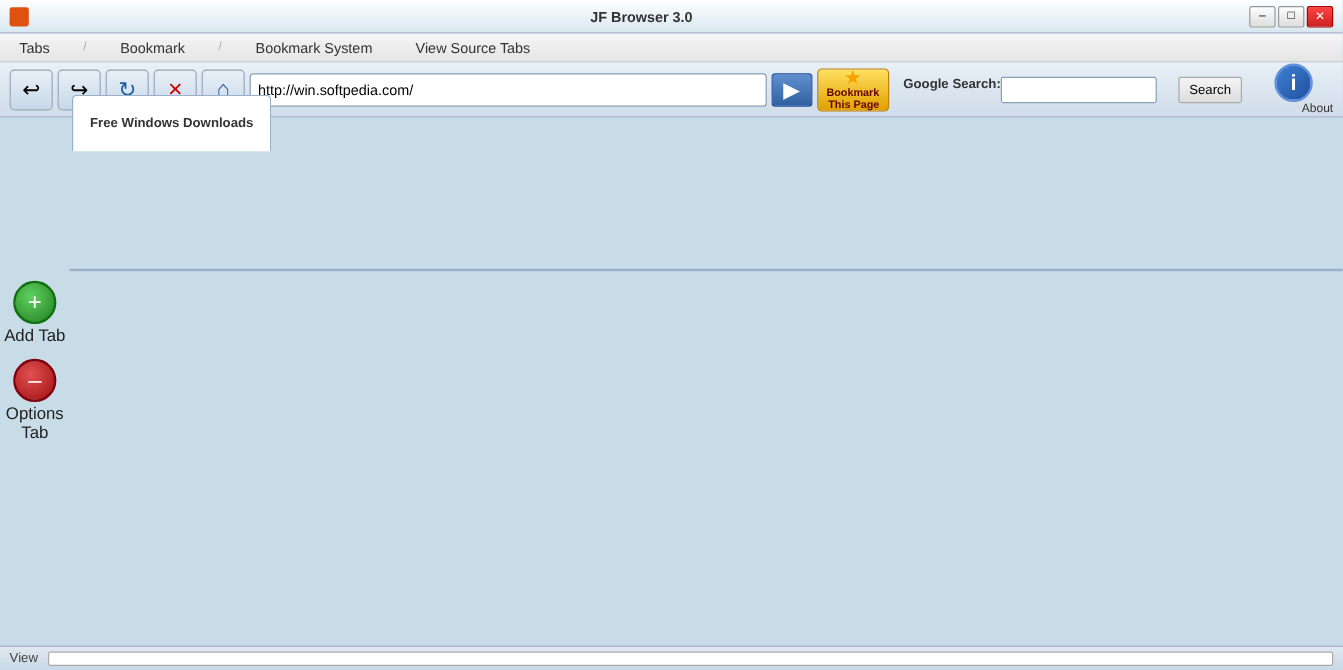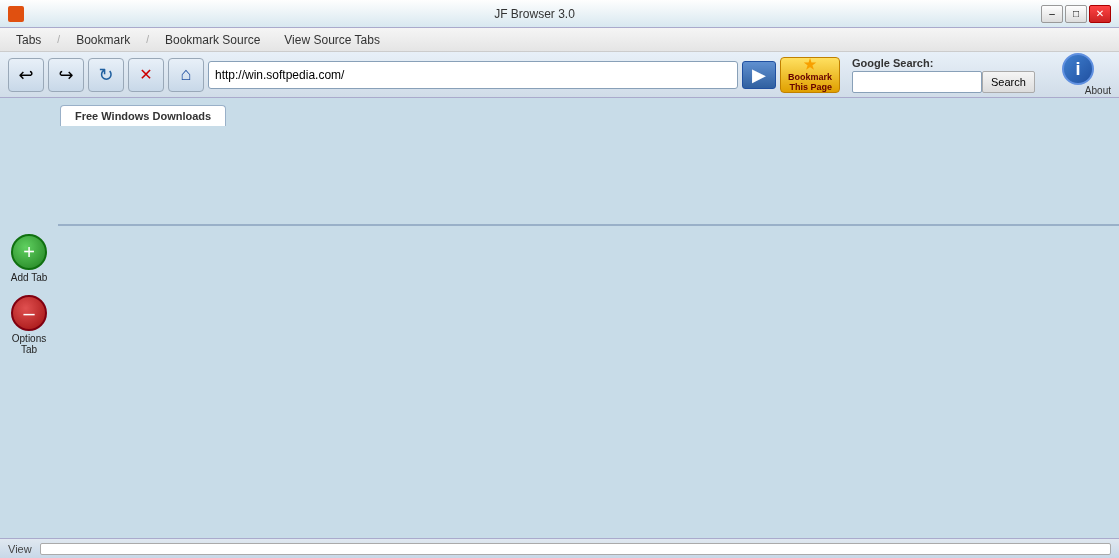--- a/index.html
+++ b/index.html
@@ -39,21 +39,21 @@
     .wc-btn.close { background: linear-gradient(to bottom, #f44, #c22); color: white; border-color: #a00; }
 
     
     #menu-bar {
       background: linear-gradient(to bottom, #f5f5f5, #e5e5e5);
       height: 24px;
       display: flex;
       align-items: center;
       padding: 0 8px;
       border-bottom: 1px solid #ccc;
-      gap: 8px;
+      gap: 20px;
     }
     .menu-item {
       padding: 2px 8px;
       cursor: pointer;
       font-size: 12px;
       color: #333;
       border-radius: 2px;
     }
     .menu-sep { color: #aaa; font-size: 10px; }
 
@@ -92,32 +92,32 @@
       border-radius: 3px;
       cursor: pointer;
       display: flex; align-items: center; justify-content: center;
       font-size: 18px;
       color: white;
     }
 
     
     #google-search-area {
       display: flex;
-      flex-direction: column;
+      flex-direction: row;
       align-items: flex-start;
       margin-left: 8px;
     }
     #google-search-label {
       font-size: 11px;
       color: #333;
       margin-bottom: 2px;
       font-weight: bold;
     }
     #google-search-row {
-      display: flex; gap: 0;
+      display: flex; gap: 18px;
     }
     #google-search-input {
       width: 130px; height: 22px;
       border: 1px solid #88a0b8;
       border-radius: 2px;
       padding: 2px 4px;
       font-size: 11px;
     }
     #search-btn {
       height: 22px; padding: 0 8px;
@@ -154,21 +154,21 @@
       display: flex;
       align-items: flex-end;
       padding: 0 60px;
       gap: 2px;
     }
     .tab {
       background: linear-gradient(to bottom, #f5f8ff, #e0ecf8);
       border: 1px solid #99b0c8;
       border-bottom: none;
       border-radius: 4px 4px 0 0;
-      padding: 4px 14px;
+      padding: 17px 14px;
       font-size: 11px;
       cursor: pointer;
       color: #333;
     }
     .tab.active {
       background: white;
       font-weight: bold;
     }
 
     
@@ -190,21 +190,21 @@
       gap: 2px;
     }
     .side-btn-icon {
       width: 36px; height: 36px;
       border-radius: 50%;
       display: flex; align-items: center; justify-content: center;
       font-size: 20px;
     }
     .side-btn-add .side-btn-icon { background: radial-gradient(circle at 40% 35%, #60d060, #208020); border: 2px solid #107010; color: white; }
     .side-btn-remove .side-btn-icon { background: radial-gradient(circle at 40% 35%, #e05050, #a01010); border: 2px solid #800010; color: white; }
-    .side-btn-label { font-size: 10px; color: #222; text-align: center; line-height: 1.1; }
+    .side-btn-label { font-size: 14px; color: #222; text-align: center; line-height: 1.1; }
 
     
     #browser-content {
       position: absolute;
       left: 58px;
       top: 126px;
       right: 0;
       bottom: 20px;
       background: white;
       overflow: hidden;
@@ -259,34 +259,34 @@
       flex-direction: column;
       align-items: center;
       line-height: 1.2;
     }
   </style>
 </head>
 <body>
 
 <div id="title-bar">
   <span style="width:16px;height:16px;background:#e05010;border-radius:2px;display:inline-block;margin-right:4px;"></span>
-  <span id="title-text" style="flex:1;text-align:center;font-size:12px;color:#333;">JF Browser 3.0</span>
+  <span id="title-text" style="flex:1;text-align:center;font-size:12px;color:#333;font-weight:bold;">JF Browser 3.0</span>
   <div id="window-controls">
     <button class="wc-btn">–</button>
     <button class="wc-btn">□</button>
     <button class="wc-btn close">✕</button>
   </div>
 </div>
 
 <div id="menu-bar">
   <span class="menu-item">Tabs</span>
   <span class="menu-sep">/</span>
   <span class="menu-item">Bookmark</span>
   <span class="menu-sep">/</span>
-  <span class="menu-item">Bookmark Source</span>
+  <span class="menu-item">Bookmark System</span>
   <span class="menu-item">View Source Tabs</span>
 </div>
 
 <div id="toolbar">
   <button class="tb-btn">
     <span style="font-size:18px;">↩</span>
   </button>
   <button class="tb-btn">
     <span style="font-size:18px;">↪</span>
   </button>

